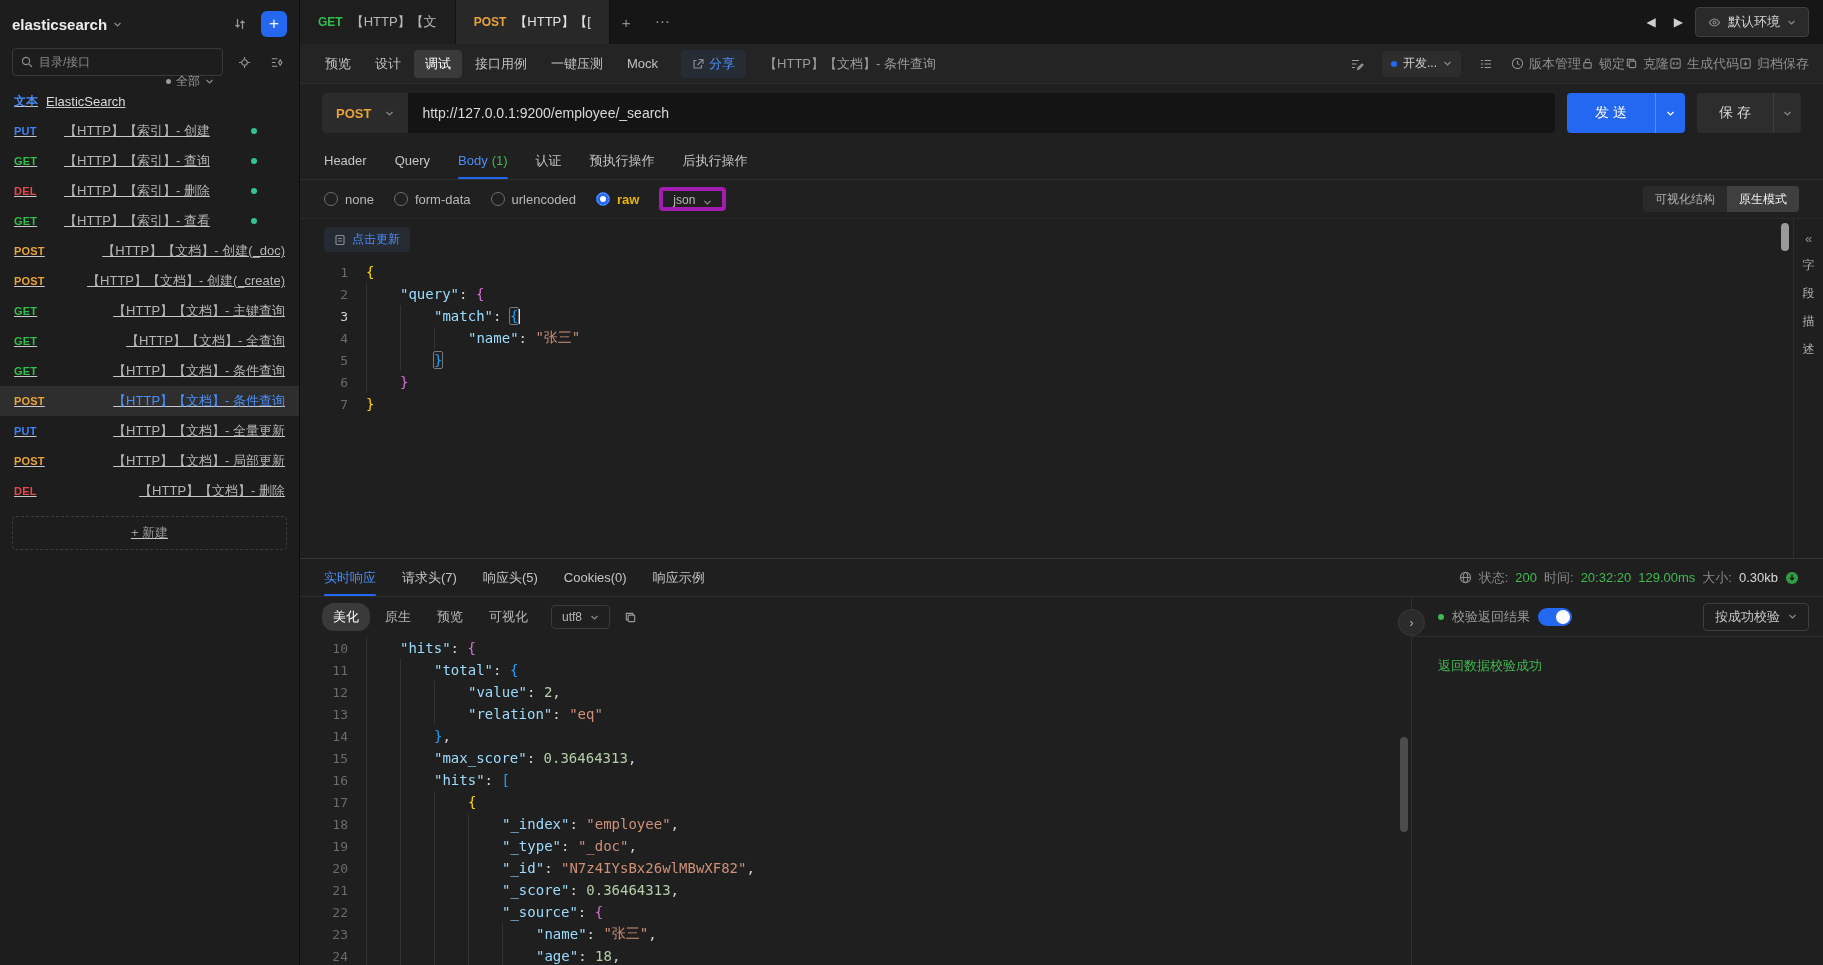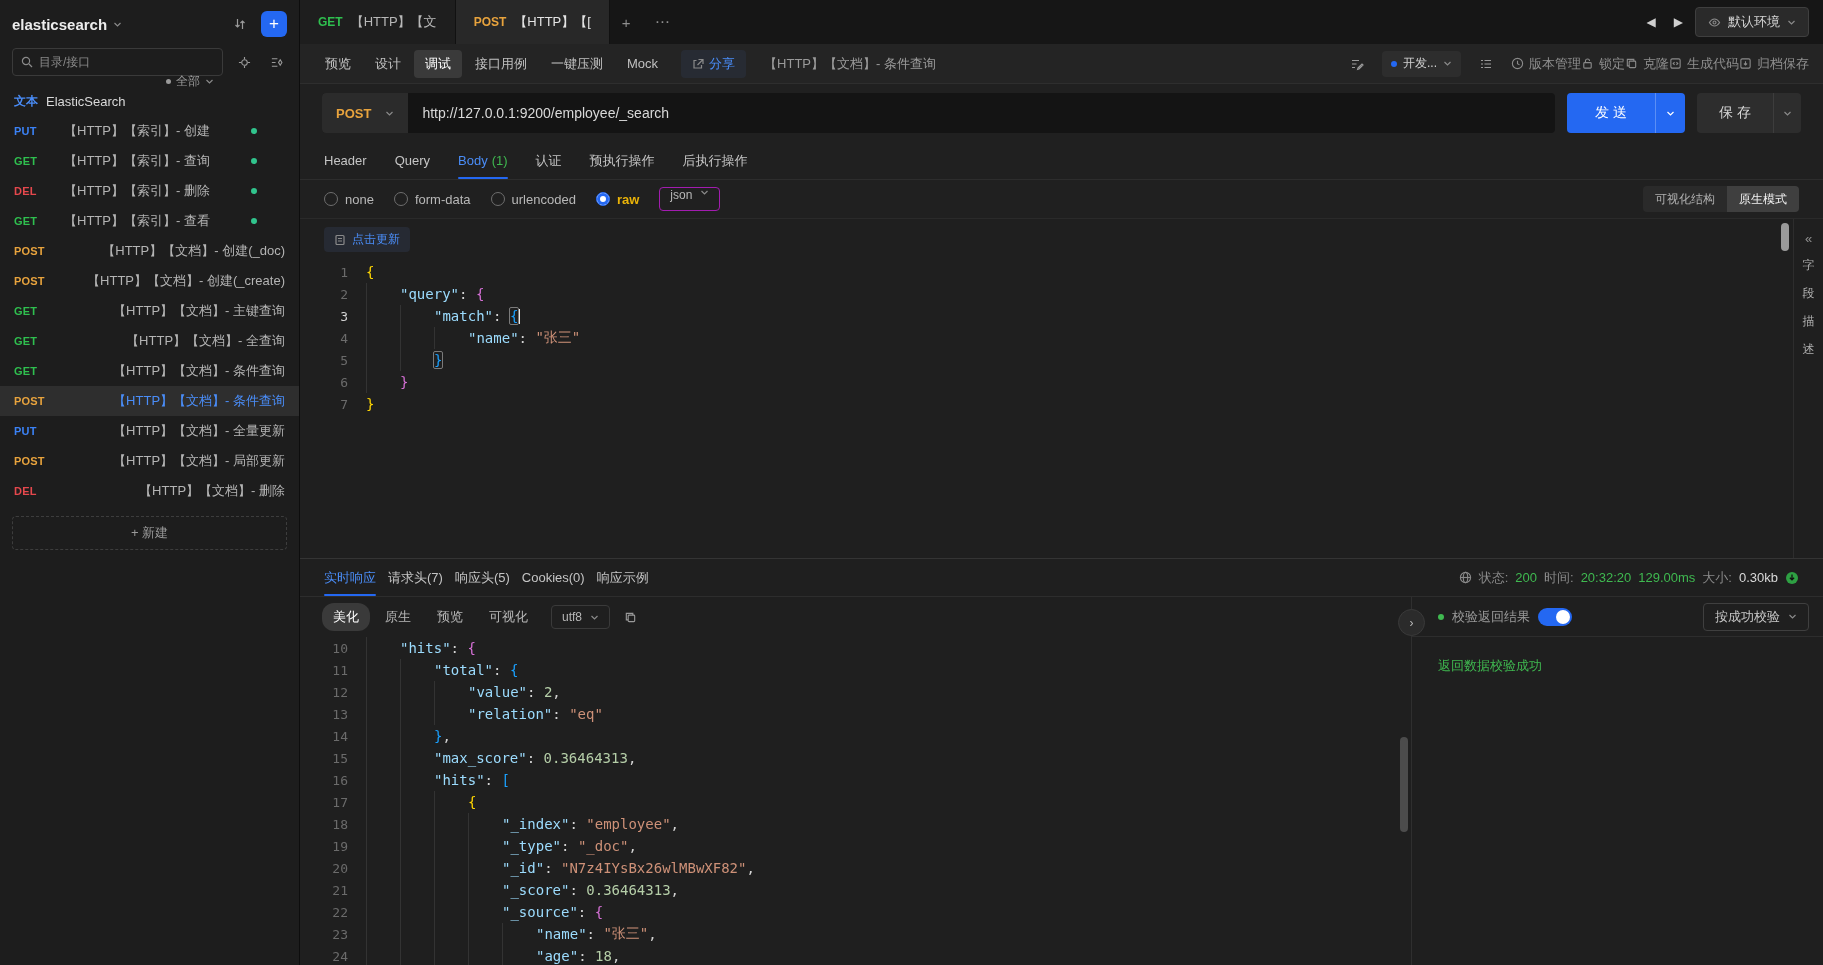--- a/index.html
+++ b/index.html
@@ -17,21 +17,21 @@
   .sb-title .chev { color:#8a8a8a; }
   .sb-hicons { margin-left:auto; display:flex; align-items:center; gap:10px; }
   .icon-btn { color:#9a9a9a; display:flex; align-items:center; justify-content:center; width:22px; height:22px; cursor:pointer; }
   .add-btn { width:26px; height:26px; background:#2468f2; border-radius:6px; color:#fff; font-size:17px; display:flex; align-items:center; justify-content:center; cursor:pointer; }
   .sb-search { display:flex; align-items:center; padding:0 12px 10px 12px; gap:10px; }
   .search-box { flex:1; height:28px; border:1px solid #3a3a3a; border-radius:4px; display:flex; align-items:center; padding:0 8px; gap:6px; background:#1d1d1d; }
   .search-box input { background:transparent; border:none; outline:none; color:#cfcfcf; font-size:12px; width:86px; }
   .search-box input::placeholder { color:#8a8a8a; }
   .search-filter { margin-left:auto; display:flex; align-items:center; gap:5px; color:#9a9a9a; font-size:12px; cursor:pointer;margin-top:39px; }
   .search-filter .fdot { width:5px; height:5px; border-radius:50%; background:#9a9a9a; }
-  .sb-tree { flex:1; overflow:hidden; }
+  .sb-tree { flex:1; overflow:hidden;text-decoration:underline; }
   .tree-folder { height:30px; display:flex; align-items:center; gap:8px; padding:0 14px; cursor:pointer; }
   .tree-tag { color:#4a8df8; font-size:12px; font-weight:700; }
   .tree-name { color:#d9d9d9; font-size:13px; }
   .sb-item { height:30px; display:flex; align-items:center; padding:0 14px; gap:10px; cursor:pointer;justify-content:space-between; }
   .sb-item.selected { background:#2e2e2e; }
   .sb-item .mth { width:40px; flex:none; font-size:11px; font-weight:700; letter-spacing:.2px; }
   .sb-item .lbl { color:#b4b4b4; font-size:13px; white-space:nowrap; overflow:hidden; }
   .sb-item.selected .lbl { color:#4a8df8; }
   .sb-item .gdot { width:6px; height:6px; border-radius:50%; background:#31c48d; margin-left:auto; margin-right:28px; flex:none; }
   .m-GET { color:#2fbf4f; } .m-POST { color:#e8a33d; } .m-PUT { color:#3b82f6; } .m-DEL { color:#e5484d; }
@@ -78,21 +78,21 @@
   .rtab { color:#c5c5c5; font-size:13px; height:100%; display:flex; align-items:center; gap:4px; position:relative; cursor:pointer; white-space:nowrap; }
   .rtab.active { color:#4a8df8; }
   .rtab.active::after { content:""; position:absolute; left:0; right:0; bottom:0; height:2px; background:#2468f2; border-radius:1px; }
   .rtab .cnt { color:#3fb950; }
 
   .radiorow { height:38px; display:flex; align-items:center; gap:20px; padding:0 24px; }
   .radio { display:flex; align-items:center; gap:7px; cursor:pointer; color:#b8b8b8; font-size:13px; }
   .radio .rc { width:14px; height:14px; border-radius:50%; border:1px solid #6e6e6e; flex:none; }
   .radio.sel { color:#eab308; font-weight:700; }
   .radio.sel .rc { border:1px solid #2468f2; background:#2468f2; box-shadow:inset 0 0 0 3px #2468f2, inset 0 0 0 5px #fff; background:#fff; }
-  .fmt-sel { height:24px; border:1px solid #a21caf; border-radius:4px; display:flex; align-items:flex-start; gap:8px; padding:0 10px; color:#b8b8b8; font-size:12px; cursor:pointer; }
+  .fmt-sel { height:24px; border:4px solid #a21caf; border-radius:4px; display:flex; align-items:flex-end; gap:8px; padding:0 10px; color:#b8b8b8; font-size:12px; cursor:pointer; }
   .radiorow .right { margin-left:auto; display:flex; }
   .seg { height:26px; padding:0 12px; display:flex; align-items:center; font-size:12px; cursor:pointer;text-align:right; }
   .seg.visual { background:#2a2a2a; color:#b0b0b0; border-radius:4px 0 0 4px; }
   .seg.rawmode { background:#3f3f3f; color:#f0f0f0; border-radius:0 4px 4px 0; }
 
   .editor { flex:1; min-height:0; position:relative; border-top:1px solid #2a2a2a; background:#1f1f1f; overflow:hidden; }
   .update-btn { position:absolute; top:8px; left:24px; height:25px; background:#262a33; border-radius:4px; display:flex; align-items:center; gap:6px; padding:0 10px; color:#4a8df8; font-size:12px; cursor:pointer; }
   .codewrap { position:absolute; top:42px; left:0; right:40px; }
   .cl { height:22px; display:flex; align-items:center; }
   .gut { width:66px; flex:none; text-align:right; padding-right:18px; color:#6b6b6b; font-size:13px; font-family:"DejaVu Sans Mono","Liberation Mono",monospace; }
@@ -102,21 +102,21 @@
   .ky{color:#9cdcfe} .st{color:#ce9178} .nu{color:#b5cea8} .pu{color:#d4d4d4}
   .by{color:#ffd602} .bp{color:#d670d6} .bb{color:#1aa1ff}
   .bx { outline:1px solid #7a7a7a; border-radius:1px; }
   .cursor { display:inline-block; width:1px; height:15px; background:#e8e8e8; margin-left:1px; }
   .ed-scroll { position:absolute; top:4px; right:34px; width:8px; height:28px; background:#9a9a9a; border-radius:4px; }
   .rail { position:absolute; top:0; right:0; bottom:0; width:30px; border-left:1px solid #2d2d2d; display:flex; flex-direction:column; align-items:center; padding-top:12px; gap:11px; color:#b0b0b0; font-size:12px; }
   .rail .collapse { color:#8f8f8f; font-size:13px; cursor:pointer; }
 
   
   .response { height:407px; flex:none; border-top:1px solid #343434; background:#1f1f1f; display:flex; flex-direction:column; }
-  .resptabs { height:38px; display:flex; align-items:center; gap:12px; padding:0 24px; border-bottom:1px solid #2d2d2d; }
+  .resptabs { height:38px; display:flex; align-items:center; gap:26px; padding:0 24px; border-bottom:1px solid #2d2d2d; }
   .statusbar { margin-left:auto; display:flex; align-items:center; gap:7px; font-size:13px; white-space:nowrap; }
   .statusbar .sl { color:#8a8a8a; } .statusbar .gv { color:#3fb950; } .statusbar .wv { color:#d9d9d9; }
   .respbody { flex:1; min-height:0; display:flex; }
   .respleft { flex:1; min-width:0; display:flex; flex-direction:column; position:relative; }
   .viewbar { height:40px; display:flex; align-items:center; gap:4px; padding:0 22px; }
   .vtab { padding:5px 11px; color:#b8b8b8; font-size:13px; border-radius:12px; cursor:pointer; }
   .vtab.active { background:#3a3a3a; color:#fff; }
   .enc-sel { height:24px; border:1px solid #3a3a3a; border-radius:4px; display:flex; align-items:center; gap:8px; padding:0 10px; color:#b8b8b8; font-size:12px; margin-left:8px; cursor:pointer; }
   .copy-btn { margin-left:10px; color:#9a9a9a; cursor:pointer; display:flex; align-items:center; }
   .respcode { flex:1; min-height:0; overflow:hidden; }

